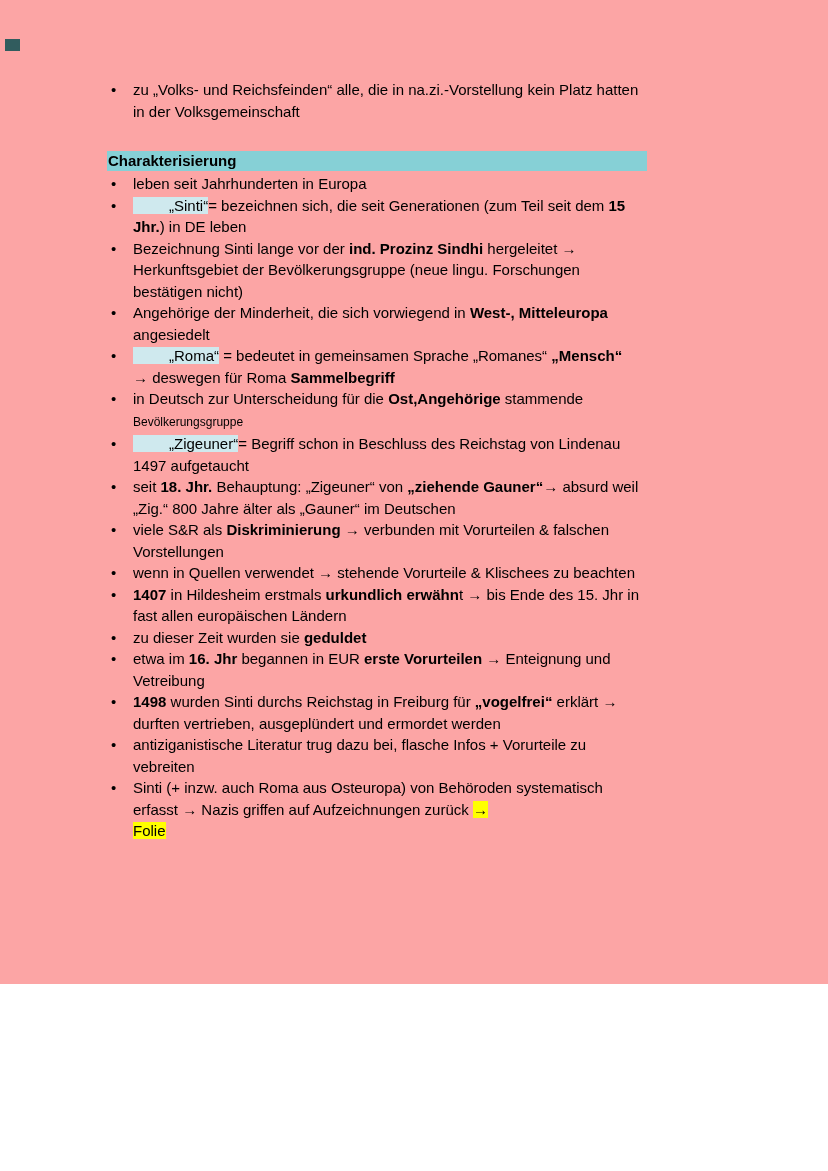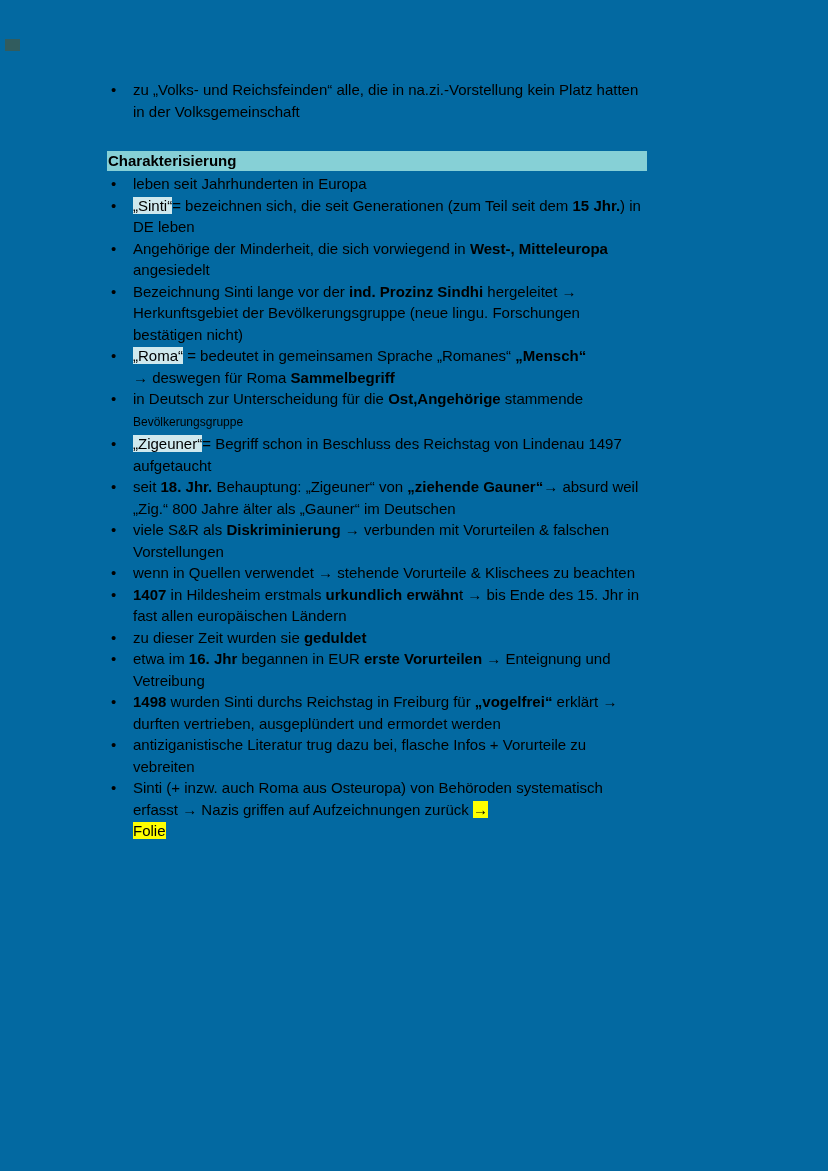--- a/index.html
+++ b/index.html
@@ -1,19 +1,19 @@
 <!DOCTYPE html>
 <html style="--hl-cyan: #cfe9ee; --hl-yellow: #ffff00; --heading-bg: #86d0d6; --corner: #315c5e;"><head>
 <meta charset="utf-8">
 <style>
   html,body { margin:0; padding:0; background:#ffffff; }
   .page {
     position:relative;
-    width:828px; height:1171px;
-    background:#0369a1;
+    width:828px; height:984px;
+    background:#fca5a5;
     font-family:"Liberation Sans", sans-serif;
     font-size:15px;
     line-height:21.5px;
     color:#000000;
     overflow:hidden;
     text-decoration:underline;
   }
   .corner-mark {
     position:absolute; left:5px; top:39px;
     width:15px; height:12px;
@@ -32,39 +32,39 @@
     display:block;
     margin-top:29px;
     margin-bottom:2px;
     padding:0 1px;
     font-weight:bold;
     line-height:20px;
     background:var(--heading-bg, #86d0d6);
   }
   .section2 { margin-top:30px; }
   .run.b { font-weight:bold; }
-  .run.hl-cyan { background:var(--hl-cyan, #cfe9ee); }
+  .run.hl-cyan { background:var(--hl-cyan, #cfe9ee);padding-left:36px; }
   .run.hl-yellow { background:var(--hl-yellow, #ffff00); }
   .run.small { font-size:12px; }
 </style>
 </head>
 <body>
 
 <div class="page">
   <div class="corner-mark"></div>
   <div class="content">
     <ul class="bullets">
         <li><span class="run">zu „Volks- und Reichsfeinden“ alle, die in na.zi.-Vorstellung kein Platz hatten in der Volksgemeinschaft</span></li>
       </ul>
     <div class="heading">Charakterisierung</div>
     <ul class="bullets">
         <li><span class="run">leben seit Jahrhunderten in Europa</span></li>
         <li><span class="run hl-cyan">„Sinti“</span><span class="run">= bezeichnen sich, die seit Generationen (zum Teil seit dem </span><span class="run b">15 Jhr.</span><span class="run">) in DE leben</span></li>
+        <li><span class="run">Bezeichnung Sinti lange vor der </span><span class="run b">ind. Prozinz Sindhi</span><span class="run"> hergeleitet → Herkunftsgebiet der Bevölkerungsgruppe (neue lingu. Forschungen bestätigen nicht)</span></li>
         <li><span class="run">Angehörige der Minderheit, die sich vorwiegend in </span><span class="run b">West-, Mitteleuropa</span><span class="run"> angesiedelt</span></li>
-        <li><span class="run">Bezeichnung Sinti lange vor der </span><span class="run b">ind. Prozinz Sindhi</span><span class="run"> hergeleitet → Herkunftsgebiet der Bevölkerungsgruppe (neue lingu. Forschungen bestätigen nicht)</span></li>
         <li><span class="run hl-cyan">„Roma“</span><span class="run"> = bedeutet in gemeinsamen Sprache „Romanes“ </span><span class="run b">„Mensch“</span><br><span class="run">→ deswegen für Roma </span><span class="run b">Sammelbegriff</span></li>
         <li><span class="run">in Deutsch zur Unterscheidung für die </span><span class="run b">Ost,Angehörige</span><span class="run"> stammende </span><br><span class="run small">Bevölkerungsgruppe</span></li>
         <li><span class="run hl-cyan">„Zigeuner“</span><span class="run">= Begriff schon in Beschluss des Reichstag von Lindenau 1497 aufgetaucht</span></li>
         <li><span class="run">seit </span><span class="run b">18. Jhr.</span><span class="run"> Behauptung: „Zigeuner“ von </span><span class="run b">„ziehende Gauner“</span><span class="run">→ absurd weil „Zig.“ 800 Jahre älter als „Gauner“ im Deutschen</span></li>
         <li><span class="run">viele S&amp;R als </span><span class="run b">Diskriminierung</span><span class="run"> → verbunden mit Vorurteilen &amp; falschen Vorstellungen</span></li>
         <li><span class="run">wenn in Quellen verwendet → stehende Vorurteile &amp; Klischees zu beachten</span></li>
       </ul>
     <ul class="bullets section2">
         <li><span class="run b">1407</span><span class="run"> in Hildesheim erstmals </span><span class="run b">urkundlich erwähn</span><span class="run">t → bis Ende des 15. Jhr in fast allen europäischen Ländern</span></li>
         <li><span class="run">zu dieser Zeit wurden sie </span><span class="run b">geduldet</span></li>

